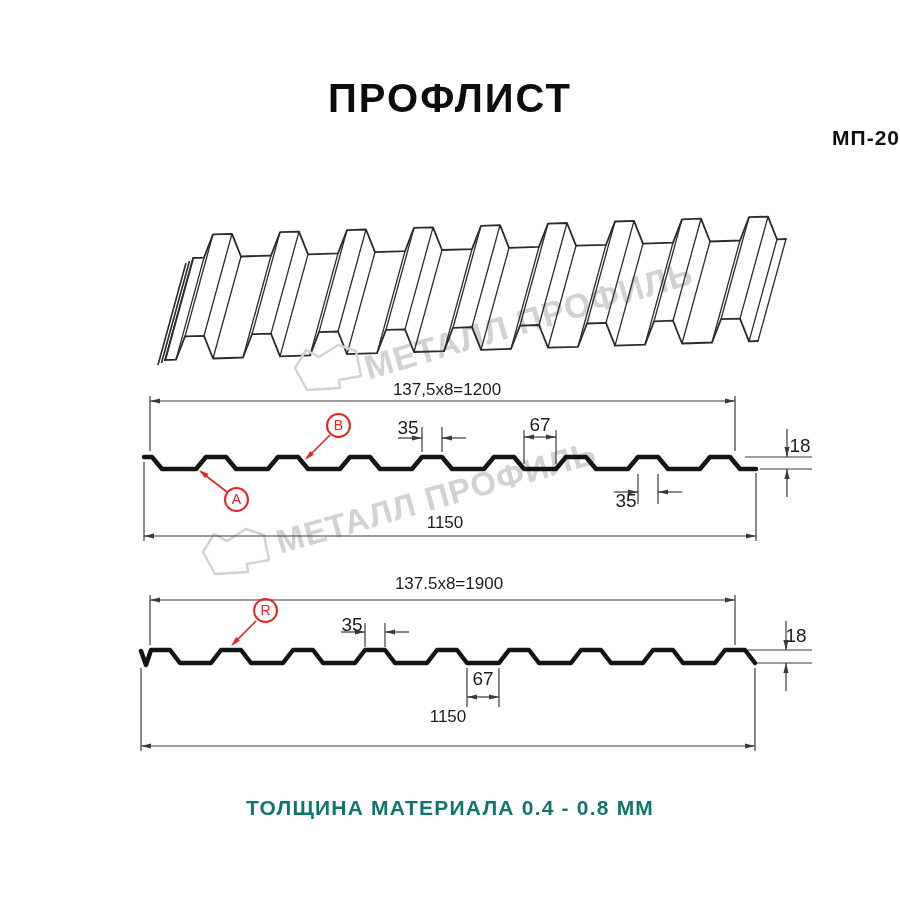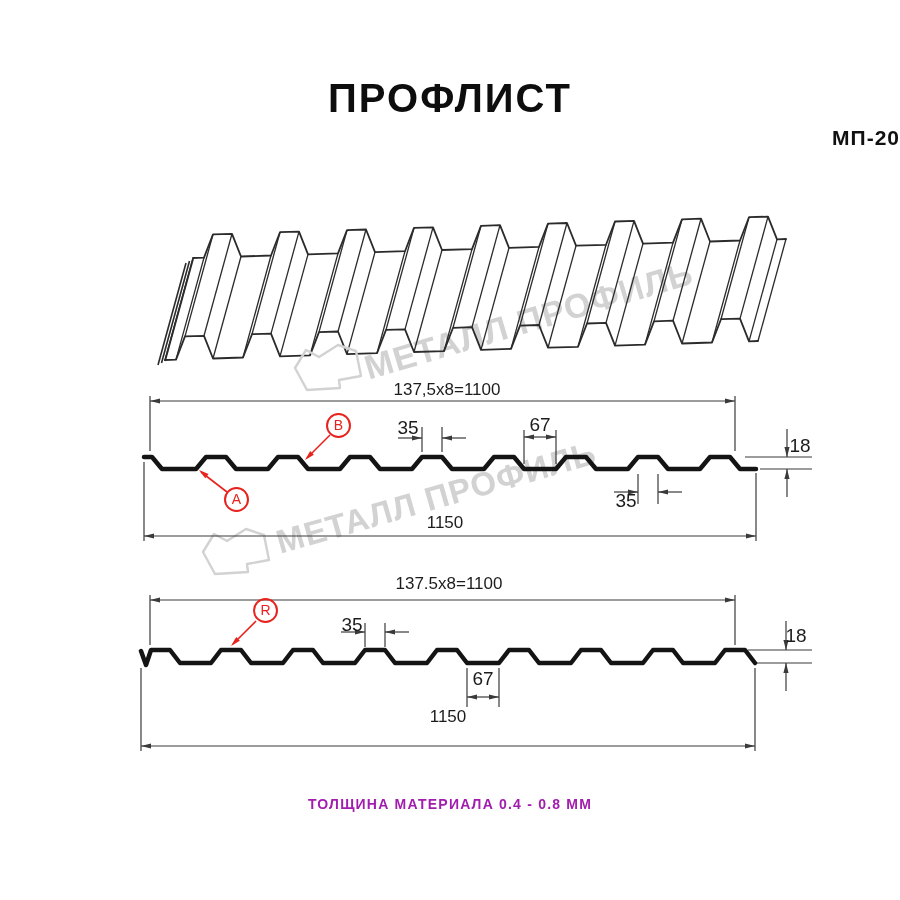--- a/index.html
+++ b/index.html
@@ -4,21 +4,21 @@
 <style>
   html,body{margin:0;padding:0;background:#fff;}
   #page{position:relative;width:900px;height:900px;background:#fff;overflow:hidden;
         font-family:"Liberation Sans",sans-serif;}
   
   .title{position:absolute;left:0;top:76px;width:900px;text-align:center;
          font-size:40px;font-weight:bold;letter-spacing:2px;color:#0d0d0d;}
   .subtitle{position:absolute;left:0;top:126px;width:900px;text-align:right;
             font-size:21px;font-weight:bold;letter-spacing:1px;color:#111;}
   .footer{position:absolute;left:0;top:796px;width:900px;text-align:center;
-          font-size:14px;font-weight:bold;letter-spacing:1.2px;color:#a21caf;}
+          font-size:21px;font-weight:bold;letter-spacing:1.2px;color:#0f766e;}
   
   .wm-text{position:absolute;z-index:1;white-space:nowrap;font-weight:bold;
            color:#d2d2d2;letter-spacing:1px;transform-origin:0 0;}
   #wm1{left:360px;top:350px;font-size:34px;transform:rotate(-16.5deg);}
   #wm2{left:272px;top:525px;font-size:33px;transform:rotate(-16deg);}
   
   #drawing{position:absolute;left:0;top:0;z-index:2;}
   
   .dim{position:absolute;z-index:3;transform:translate(-50%,-50%);
        font-size:19px;color:#1c1c1c;white-space:nowrap;}
@@ -148,30 +148,30 @@
         <polygon points="786.0,663.0 783.4,673.0 788.6,673.0" fill="#3a3a3a"></polygon>
         <line x1="467" y1="668" x2="467" y2="707" stroke="#3a3a3a" stroke-width="1.2"></line>
         <line x1="499" y1="668" x2="499" y2="707" stroke="#3a3a3a" stroke-width="1.2"></line>
         <line x1="467" y1="697" x2="499" y2="697" stroke="#3a3a3a" stroke-width="1.2"></line>
         <polygon points="467.0,697.0 477.0,699.6 477.0,694.4" fill="#3a3a3a"></polygon>
         <polygon points="499.0,697.0 489.0,694.4 489.0,699.6" fill="#3a3a3a"></polygon>
         <line x1="256" y1="621" x2="233" y2="644" stroke="#e8231d" stroke-width="1.6"></line>
         <polygon points="231.0,646.0 239.9,640.8 236.2,637.1" fill="#e8231d"></polygon>
       </svg></div>
 
-  <div class="dim big" style="left:447px;top:390px;">137,5x8=1100</div>
+  <div class="dim big" style="left:447px;top:390px;">137,5x8=1200</div>
   <div class="dim" style="left:408px;top:428px;">35</div>
   <div class="dim" style="left:540px;top:425px;">67</div>
   <div class="dim" style="left:800px;top:446px;">18</div>
   <div class="dim" style="left:626px;top:501px;">35</div>
   <div class="dim big" style="left:445px;top:523px;">1150</div>
   <div class="marker" style="left:224px;top:487px;">A</div>
   <div class="marker" style="left:326px;top:413px;">B</div>
 
-  <div class="dim big" style="left:449px;top:584px;">137.5x8=1100</div>
+  <div class="dim big" style="left:449px;top:584px;">137.5x8=1900</div>
   <div class="dim" style="left:352px;top:625px;">35</div>
   <div class="dim" style="left:796px;top:636px;">18</div>
   <div class="dim" style="left:483px;top:679px;">67</div>
   <div class="dim big" style="left:448px;top:717px;">1150</div>
   <div class="marker" style="left:253px;top:598px;">R</div>
 
   <div class="footer">ТОЛЩИНА МАТЕРИАЛА 0.4 - 0.8 ММ</div>
 </div>
 
 </body></html>

